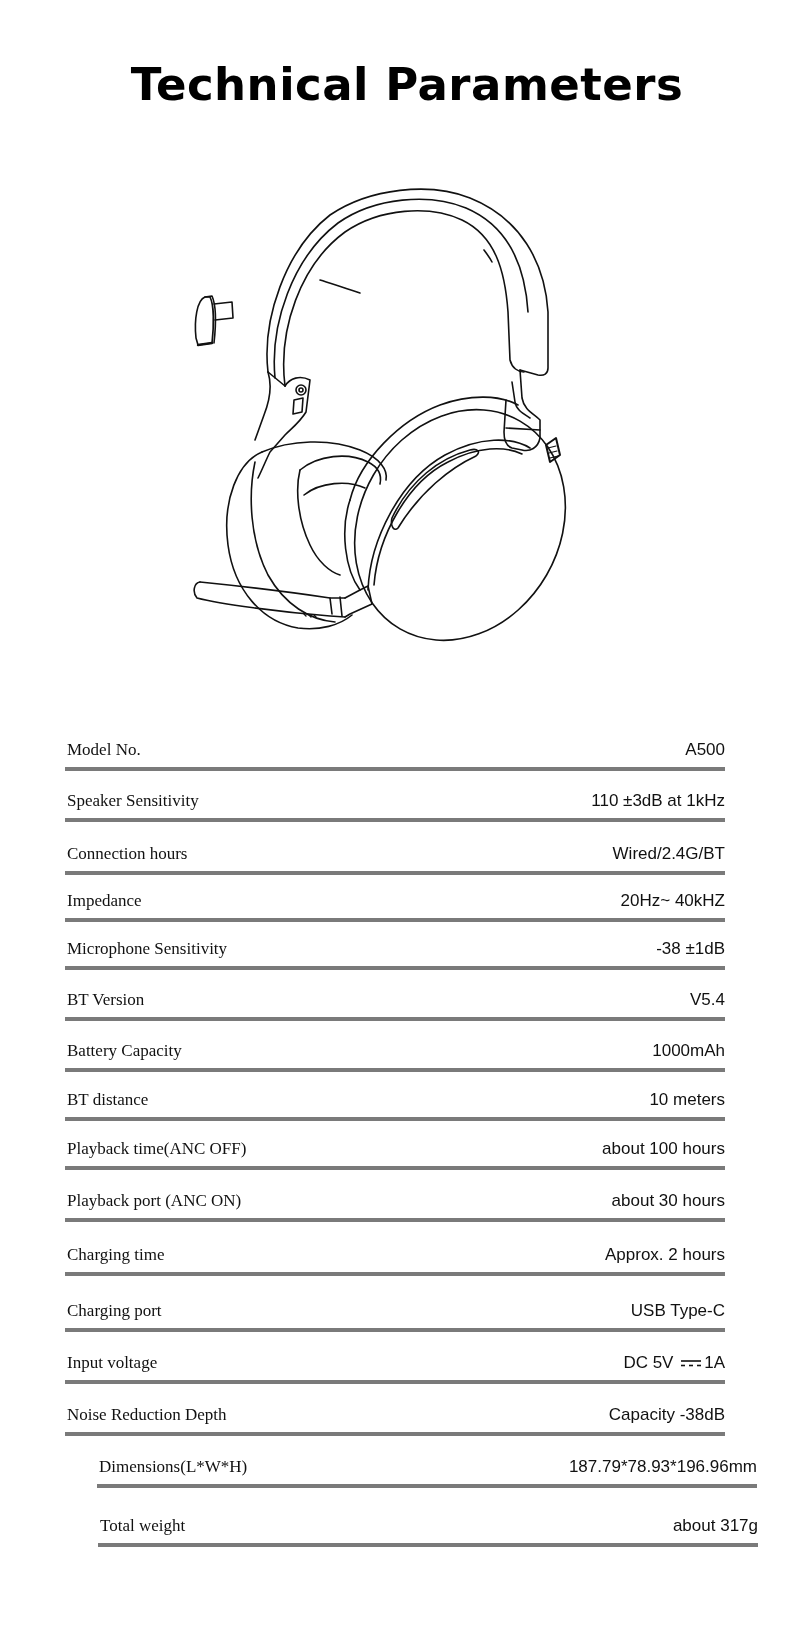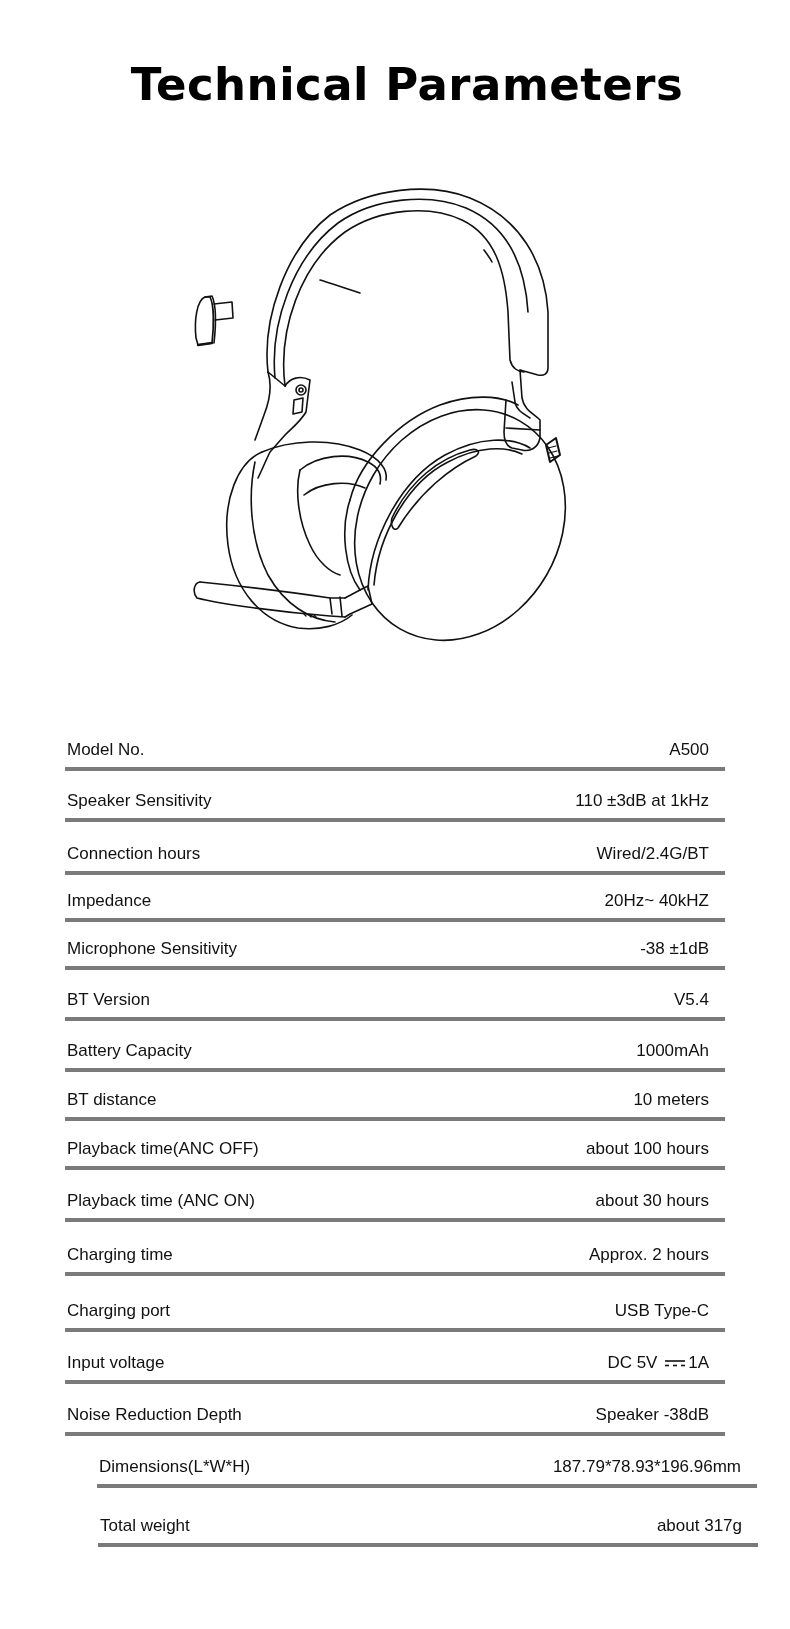--- a/index.html
+++ b/index.html
@@ -48,22 +48,22 @@
       height: 40px;
     }
     .spec-label, .spec-value {
       position: absolute;
       bottom: 11px;
       font-size: 17px;
       line-height: 20px;
       color: #111111;
       white-space: nowrap;
     }
-    .spec-label { left: 2px; }
-    .spec-value { right: 16px; text-align: center; }
+    .spec-label { left: 2px; font-family: Liberation Serif, serif; }
+    .spec-value { right: 0px; text-align: center; }
     .spec-rule {
       position: absolute;
       left: 0;
       bottom: 0;
       width: 660px;
       height: 4px;
       background: #7a7a7a;
     }
     .dc-symbol {
       display: inline-block;
@@ -181,21 +181,21 @@
     <span class="spec-label">BT distance</span>
     <span class="spec-value">10 meters</span>
     <div class="spec-rule"></div>
   </div>
   <div class="spec-row" style="top:1130px;">
     <span class="spec-label">Playback time(ANC OFF)</span>
     <span class="spec-value">about 100 hours</span>
     <div class="spec-rule"></div>
   </div>
   <div class="spec-row" style="top:1182px;">
-    <span class="spec-label">Playback time (ANC ON)</span>
+    <span class="spec-label">Playback port (ANC ON)</span>
     <span class="spec-value">about 30 hours</span>
     <div class="spec-rule"></div>
   </div>
   <div class="spec-row" style="top:1236px;">
     <span class="spec-label">Charging time</span>
     <span class="spec-value">Approx. 2 hours</span>
     <div class="spec-rule"></div>
   </div>
   <div class="spec-row" style="top:1292px;">
     <span class="spec-label">Charging port</span>
@@ -210,21 +210,21 @@
         <line x1="1" y1="3" x2="21" y2="3" stroke="#111" stroke-width="1.6"></line>
         <line x1="1" y1="7.5" x2="5" y2="7.5" stroke="#111" stroke-width="1.6"></line>
         <line x1="9" y1="7.5" x2="13" y2="7.5" stroke="#111" stroke-width="1.6"></line>
         <line x1="17" y1="7.5" x2="21" y2="7.5" stroke="#111" stroke-width="1.6"></line>
       </svg><span>1A</span>
     </span>
     <div class="spec-rule"></div>
   </div>
   <div class="spec-row" style="top:1396px;">
     <span class="spec-label">Noise Reduction Depth</span>
-    <span class="spec-value">Speaker -38dB</span>
+    <span class="spec-value">Capacity -38dB</span>
     <div class="spec-rule"></div>
   </div>
   <div class="spec-row" style="top:1448px;margin-left:32px;">
     <span class="spec-label">Dimensions(L*W*H)</span>
     <span class="spec-value">187.79*78.93*196.96mm</span>
     <div class="spec-rule"></div>
   </div>
   <div class="spec-row" style="top:1507px;margin-left:33px;">
     <span class="spec-label">Total weight</span>
     <span class="spec-value">about 317g</span>

